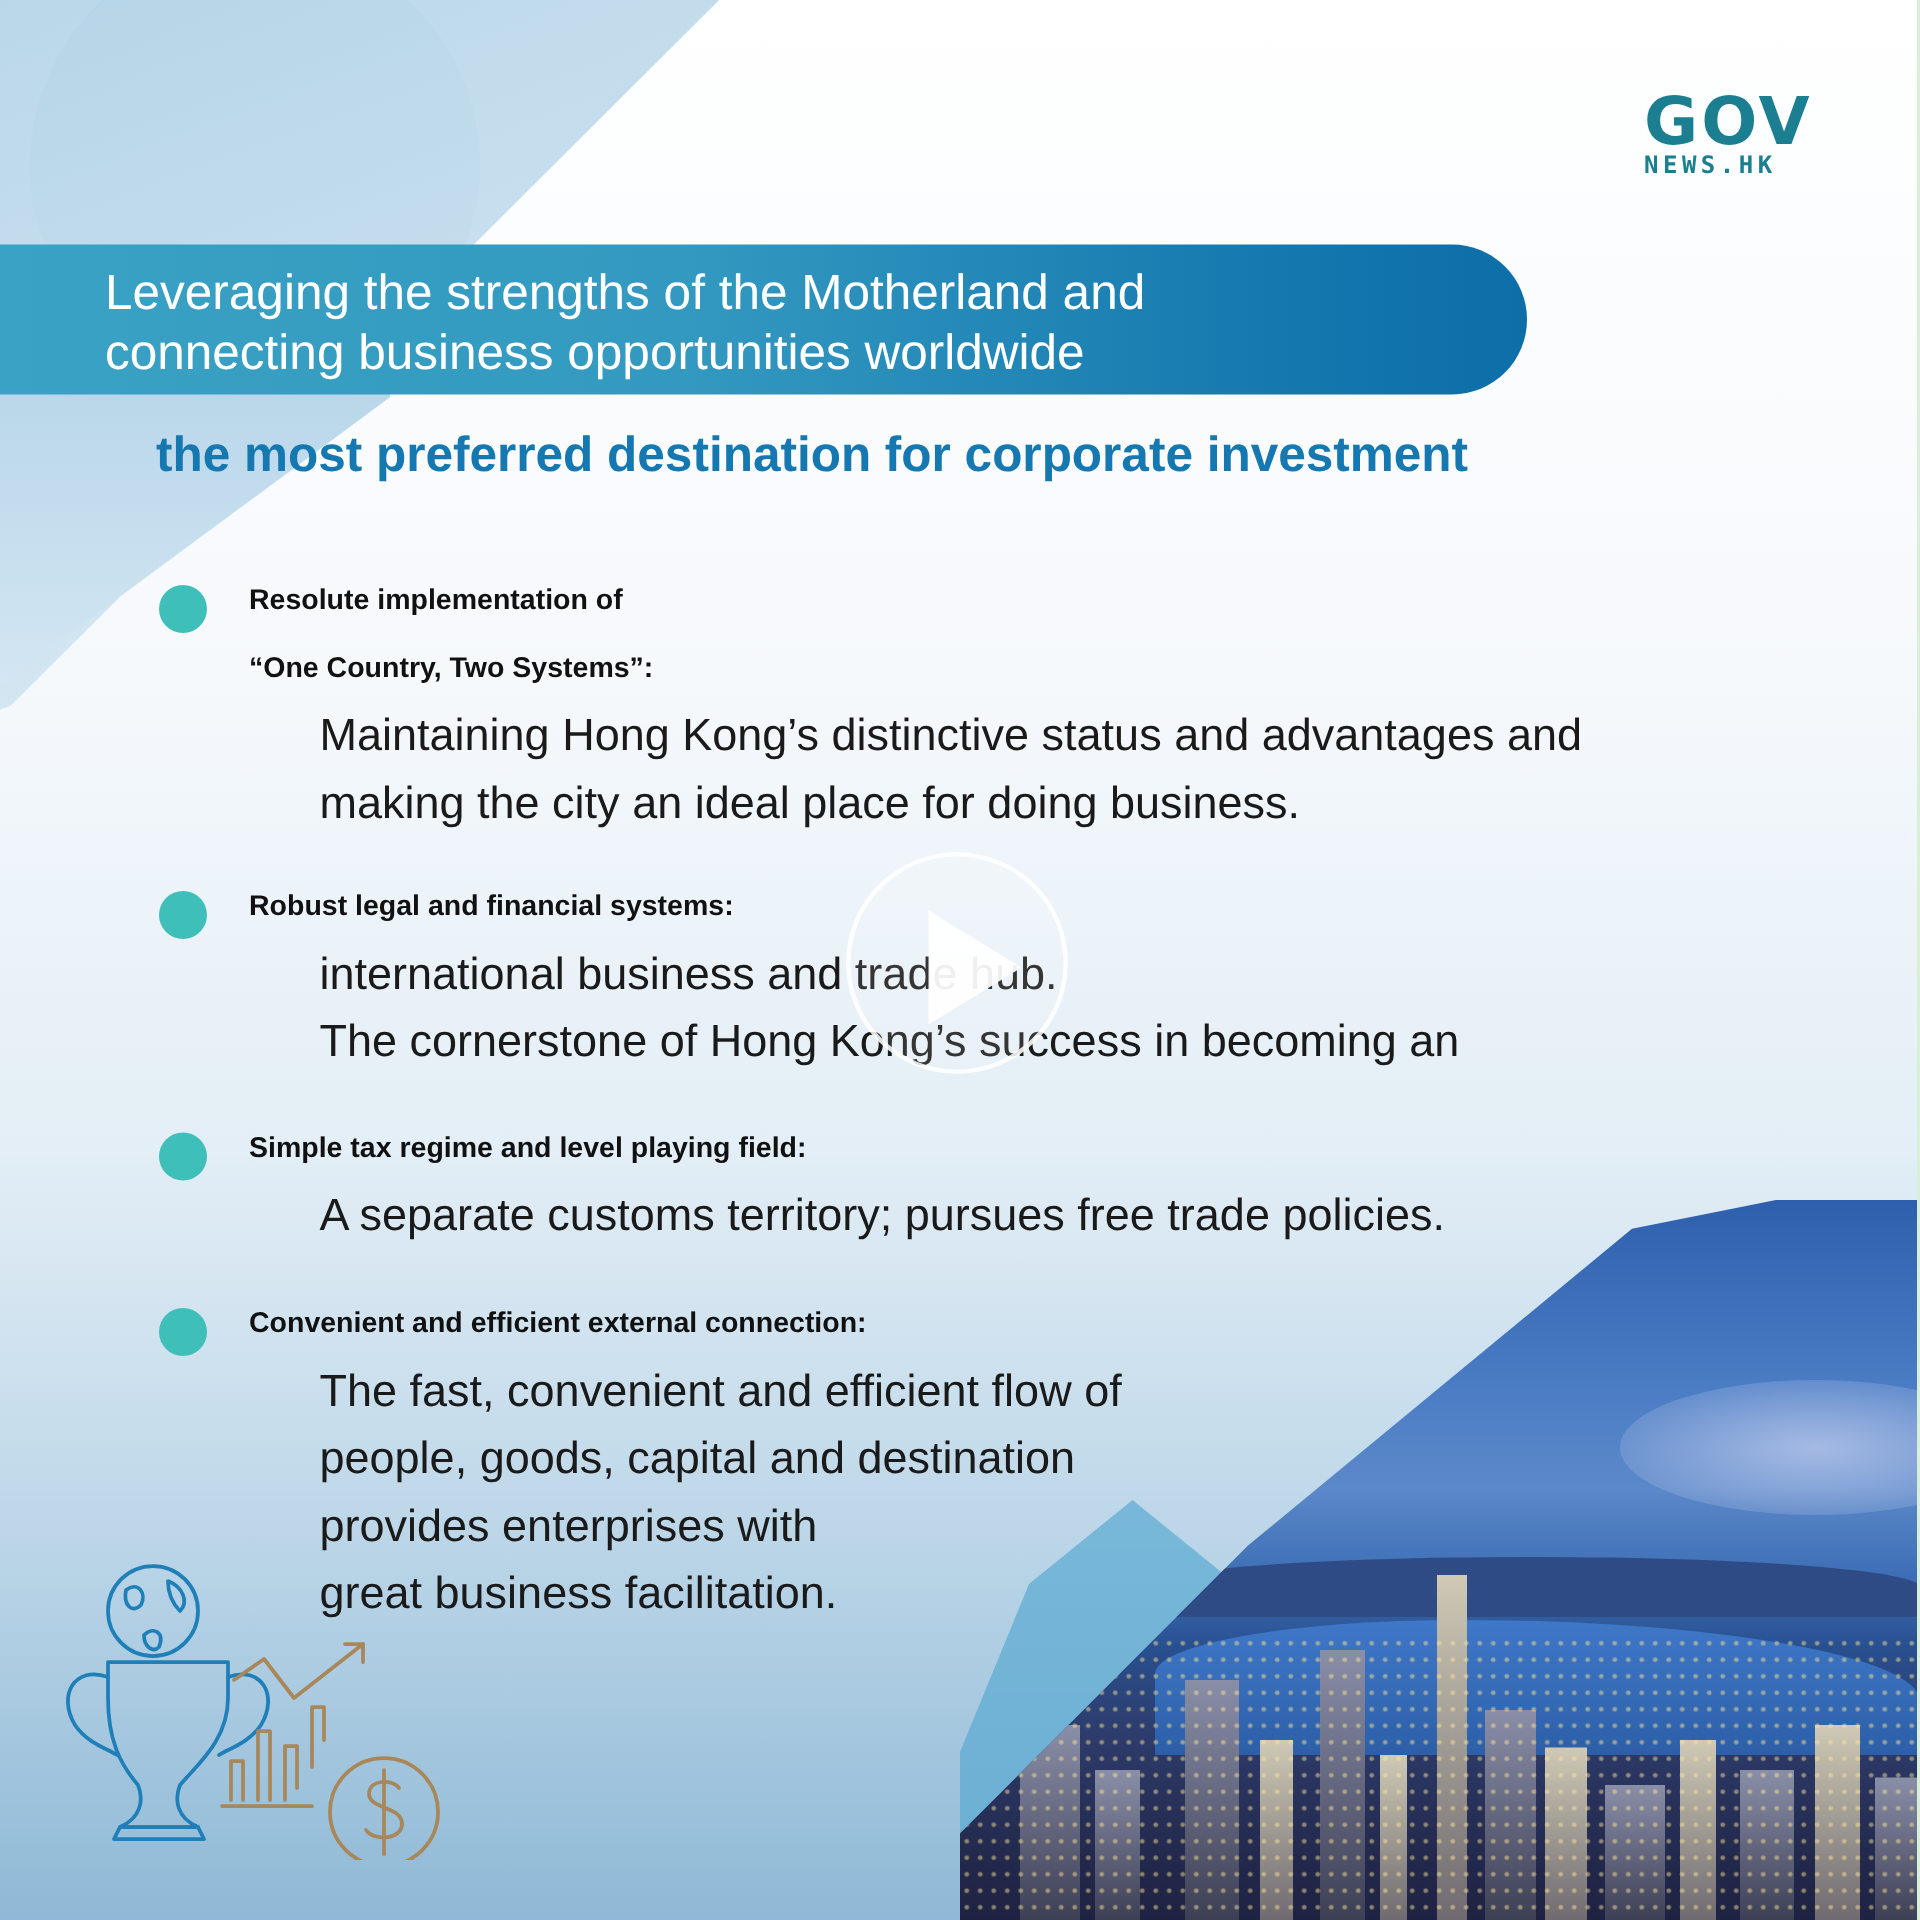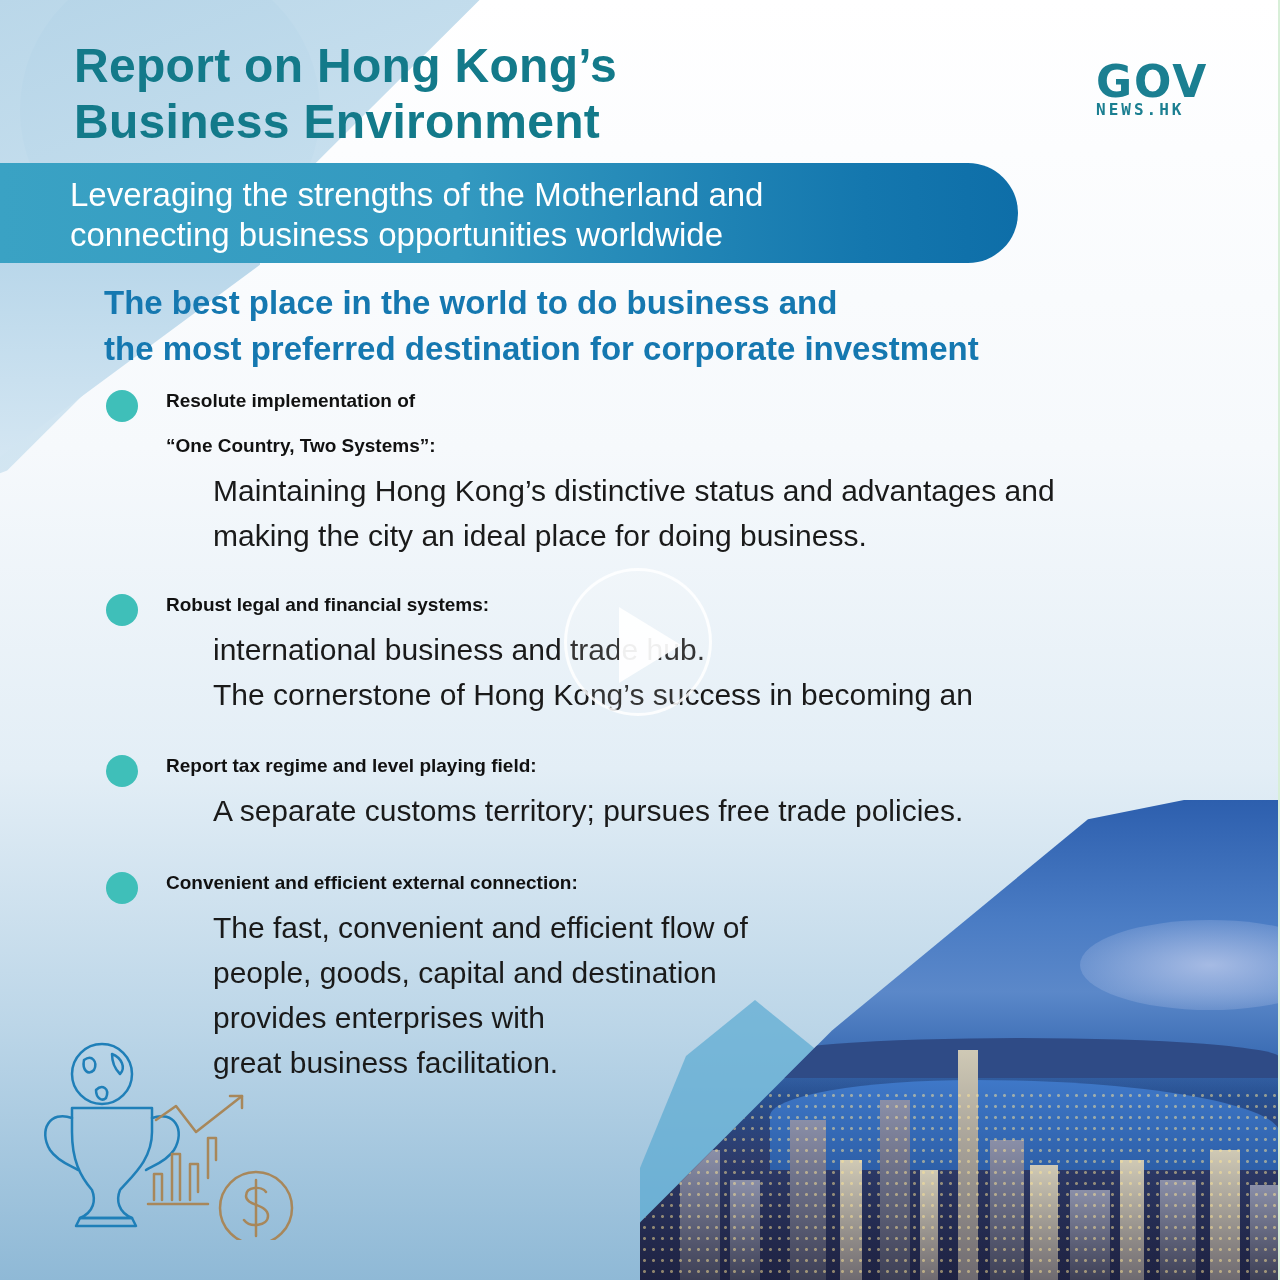--- a/index.html
+++ b/index.html
@@ -125,38 +125,33 @@
     }
   </style>
 </head>
 <body>
 
 <div class="canvas">
   <div class="deco-circle-top"></div>
   <div class="deco-swoosh-top"></div>
   <div class="deco-left-wedge"></div>
 
-  <div class="title">
-    <div>Report on Hong Kong’s</div>
-    <div>Business Environment</div>
-  </div>
   <div class="logo">
     <span class="logo-main">GOV</span>
     <span class="logo-sub">NEWS.HK</span>
   </div>
 
   <div class="banner">
     <div class="banner-text">
       <div>Leveraging the strengths of the Motherland and</div>
       <div>connecting business opportunities worldwide</div>
     </div>
   </div>
 
   <div class="headline">
-    <div>The best place in the world to do business and</div>
     <div>the most preferred destination for corporate investment</div>
   </div>
 
   <div class="blue-hill"></div>
   <div class="skyline">
     <div class="skyline-cloud"></div>
     <div class="skyline-mountain"></div>
     <div class="skyline-harbour"></div>
     <div class="building" style="left:40px;width:40px;height:130px;"></div>
     <div class="building" style="left:90px;width:30px;height:100px;"></div>
@@ -191,21 +186,21 @@
       <div class="bullet-body">
         <span class="bullet-title">Robust legal and financial systems:</span>
         <span class="bullet-text">international business and trade hub.</span>
         <span class="bullet-text">The cornerstone of Hong Kong’s success in becoming an</span>
       </div>
     </div>
 
     <div class="bullet" style="top:743px;">
       <div class="bullet-dot"></div>
       <div class="bullet-body">
-        <span class="bullet-title">Report tax regime and level playing field:</span>
+        <span class="bullet-title">Simple tax regime and level playing field:</span>
         <span class="bullet-text">A separate customs territory; pursues free trade policies.</span>
       </div>
     </div>
 
     <div class="bullet" style="top:860px;">
       <div class="bullet-dot"></div>
       <div class="bullet-body">
         <span class="bullet-title">Convenient and efficient external connection:</span>
         <span class="bullet-text">The fast, convenient and efficient flow of</span>
         <span class="bullet-text">people, goods, capital and destination</span>

